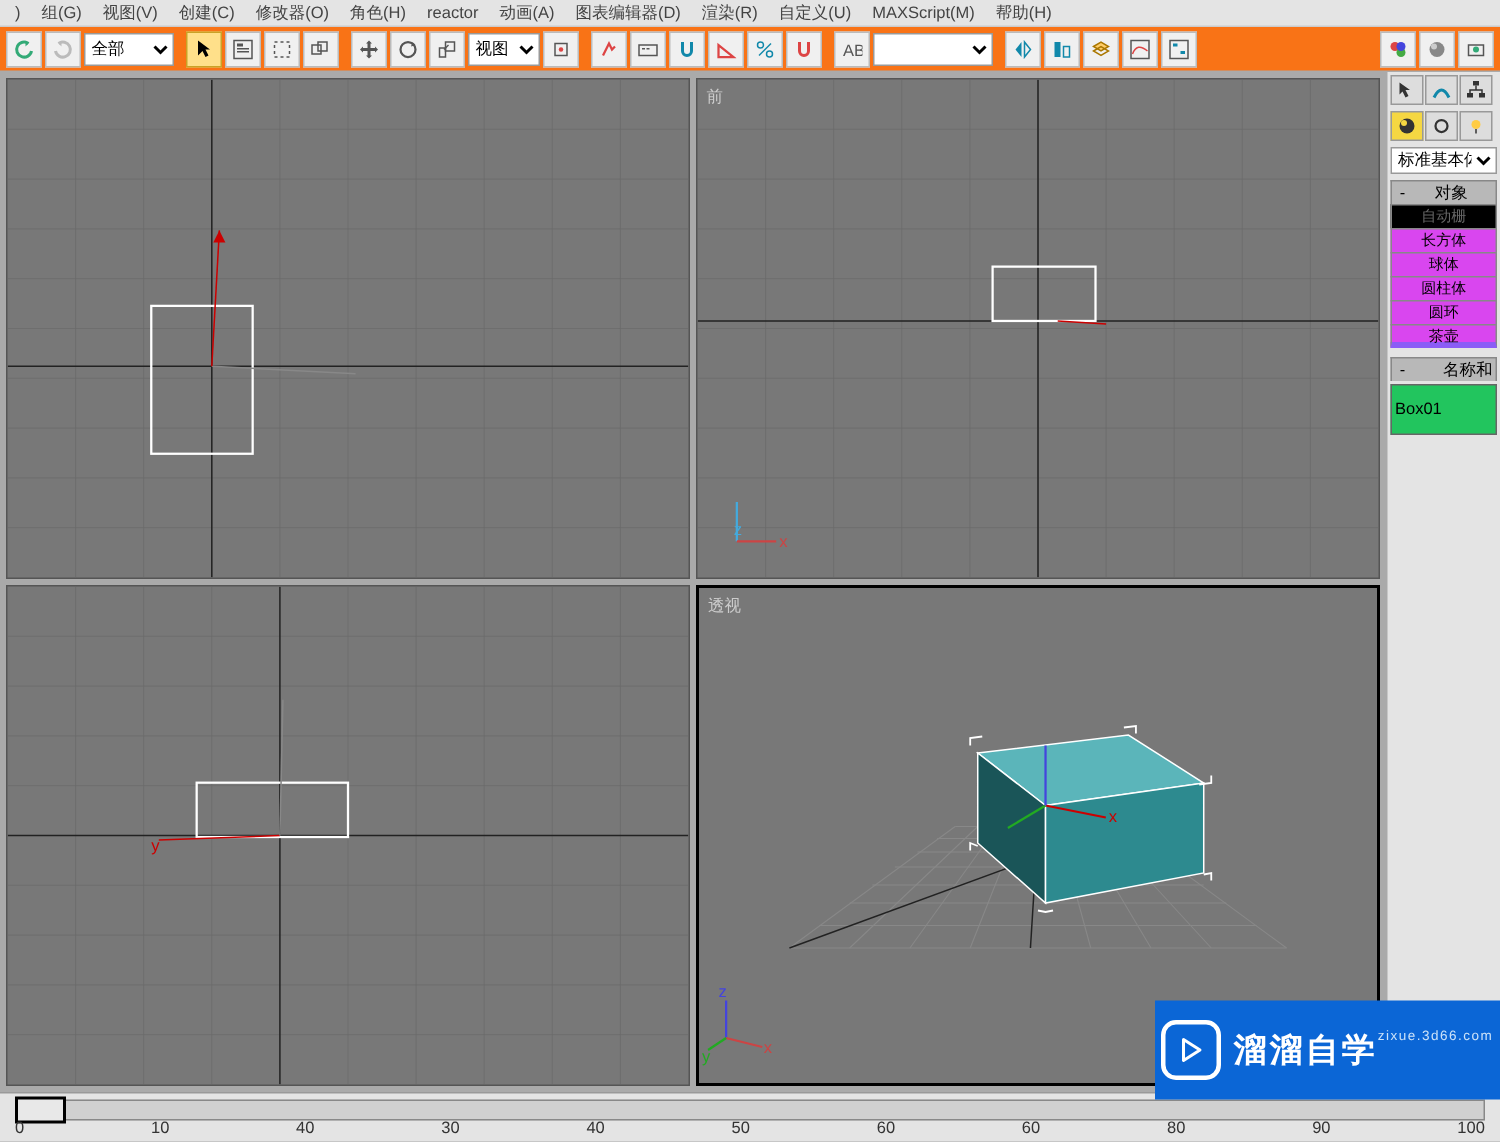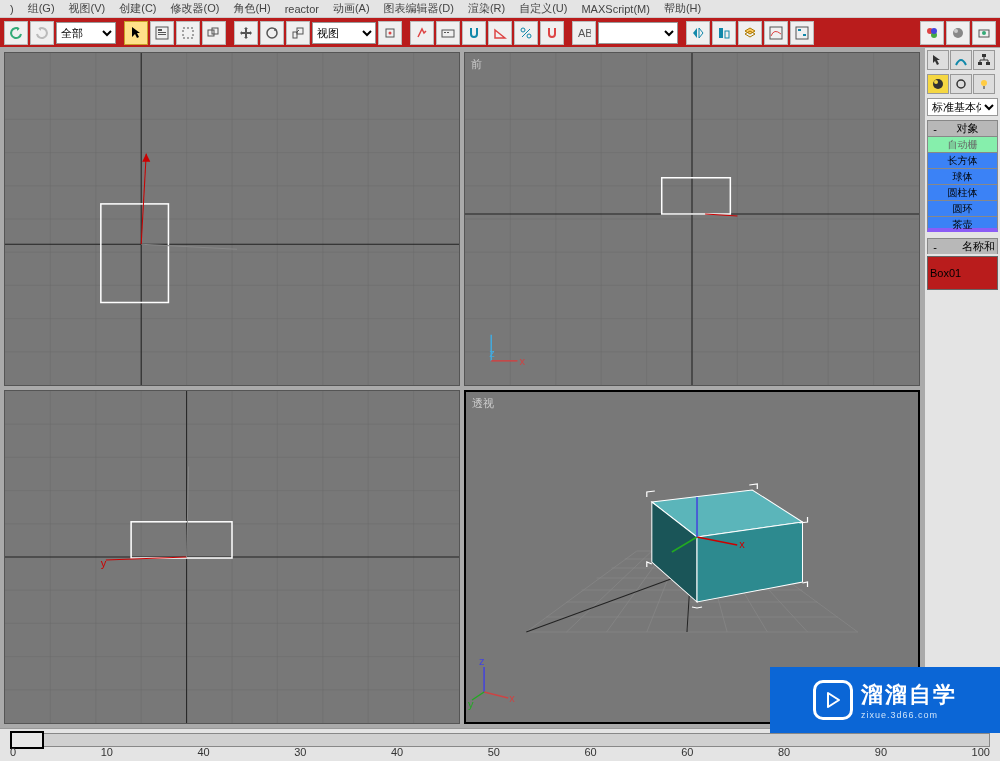--- a/index.html
+++ b/index.html
@@ -3,55 +3,55 @@
 <meta charset="utf-8">
 <style>
 * { margin: 0; padding: 0; box-sizing: border-box; font-family: "SimSun", Arial, sans-serif; font-size: 11px; }
 body { width: 1000px; height: 761px; background: #e4e4e4; overflow: hidden; position: relative; }
 
 
 .menubar { height: 18px; background: #e4e4e4; display: flex; align-items: center; padding-left: 4px; gap: 2px; border-bottom: 1px solid #ccc; }
 .menubar span { padding: 0 6px; color: #444; cursor: default; }
 
 
-.toolbar { height: 30px; background: #b91c1c; display: flex; align-items: center; padding: 2px 4px; gap: 2px; border-bottom: 1px solid #aaa; }
+.toolbar { height: 30px; background: #f97316; display: flex; align-items: center; padding: 2px 4px; gap: 2px; border-bottom: 1px solid #aaa; }
 .tb-btn { width: 24px; height: 24px; border: 1px solid #bbb; background: #f0f0f0; display: flex; align-items: center; justify-content: center; cursor: pointer; }
 .tb-btn.selected { background: #ffe08a; border-color: #c9a227; }
 .tb-sep { width: 4px; height: 24px; }
 .tb-select { height: 22px; border: 1px solid #999; background: #fff; font-size: 11px; }
 
 
 .main { display: flex; height: 680px; }
 .viewports { flex: 1; display: grid; grid-template-columns: 1fr 1fr; grid-template-rows: 1fr 1fr; gap: 4px; padding: 4px; background: #aaa; }
 .viewport { background: #787878; position: relative; border: 1px solid #555; overflow: hidden; }
 .viewport.active { border: 2px solid #000000; }
 .vp-label { position: absolute; top: 4px; left: 6px; color: #ccc; font-size: 11px; z-index: 10; }
 
 
 .cmdpanel { width: 76px; background: #e4e4e4; border-left:1px solid #aaa; padding:2px; }
 .cmd-tabs { display:flex; flex-wrap:wrap; gap:1px; margin-bottom:4px; }
 .cmd-tab { width:22px; height:20px; border:1px solid #999; background:#ddd; display:flex;align-items:center;justify-content:center; }
 .cmd-tab.yellow { background:#f5d742; }
 .cmd-drop { width:100%; height:18px; border:1px solid #999; background:#fff; font-size:11px; margin-bottom:4px; }
 .rollout-head { height:16px; background:#b8b8b8; border:1px solid #888; border-bottom:none; display:flex; align-items:center; padding:0 2px; font-size:10px; }
 .rollout-head .minus { width:10px; text-align:center; }
-.obj-btn { height:16px; border:1px solid #888; background:#3b82f6; border-bottom:none; text-align:center; line-height:15px; font-size:10px; cursor:pointer; }
-.obj-btn.auto { background:#86efac; color:#666; }
-.name-input { width:100%; height:34px; border:1px solid #666; background:#b91c1c; font-size:11px; padding:0 2px; margin-top:2px; }
+.obj-btn { height:16px; border:1px solid #888; background:#d946ef; border-bottom:none; text-align:center; line-height:15px; font-size:10px; cursor:pointer; }
+.obj-btn.auto { background:#000000; color:#666; }
+.name-input { width:100%; height:18px; border:1px solid #666; background:#22c55e; font-size:11px; padding:16px 2px; margin-top:2px; }
 
 
 .timeline { height:26px; background:#e4e4e4; border-top:1px solid #999; position:relative; }
 .tl-track { position:absolute; left:10px; right:10px; top:4px; height:14px; background:#d0d0d0; border:1px solid #888; }
 .tl-thumb { position:absolute; left:10px; top:2px; width:34px; height:18px; background:#e8e8e8; border:2px solid #000; }
 .tl-ticks { position:absolute; left:10px; right:10px; bottom:0px; height:8px; display:flex; justify-content:space-between; font-size:9px; color:#333;}
 
 
 .watermark { position:absolute; right:0; bottom:28px; width:230px; height:66px; background:#0b66d6; color:#fff; display:flex; align-items:center; justify-content:center; gap:8px; z-index:100; }
 .wm-icon { width:40px; height:40px; border:3px solid #fff; border-radius:10px; display:flex;align-items:center;justify-content:center; }
-.wm-text { display:flex; flex-direction:column; }
+.wm-text { display:flex; }
 .wm-big { font-size:22px; font-weight:bold; letter-spacing:2px; }
 .wm-small { font-size:9px; letter-spacing:1px; color:#cde3f9;}
 
 svg.vp-svg { position:absolute; inset:0; width:100%; height:100%; }
 </style>
 </head>
 <body>
 
 <div class="menubar">
   <span>)</span>
@@ -120,21 +120,21 @@
         <path d="M10 2 L12 4 L9 5 Z" fill="#555"></path>
       </svg>
     </div>
   <div class="tb-btn">
       <svg width="14" height="14">
         <rect x="2" y="6" width="4" height="6" fill="none" stroke="#555"></rect>
         <rect x="6" y="2" width="6" height="6" fill="none" stroke="#555"></rect>
         <path d="M5 7 L8 4" stroke="#555"></path>
       </svg>
     </div>
-  <select class="tb-select" style="width:64px"><option>视图</option></select>
+  <select class="tb-select" style="width:48px"><option>视图</option></select>
   <div class="tb-btn">
       <svg width="14" height="14">
         <rect x="3" y="3" width="8" height="8" fill="none" stroke="#555"></rect>
         <circle cx="7" cy="7" r="1.5" fill="#d44"></circle>
       </svg>
     </div>
   <div class="tb-sep"></div>
   <div class="tb-btn">
       <svg width="14" height="14">
         <path d="M3 11 L7 3 L9 7 L11 5" fill="none" stroke="#d44" stroke-width="1.5"></path>

